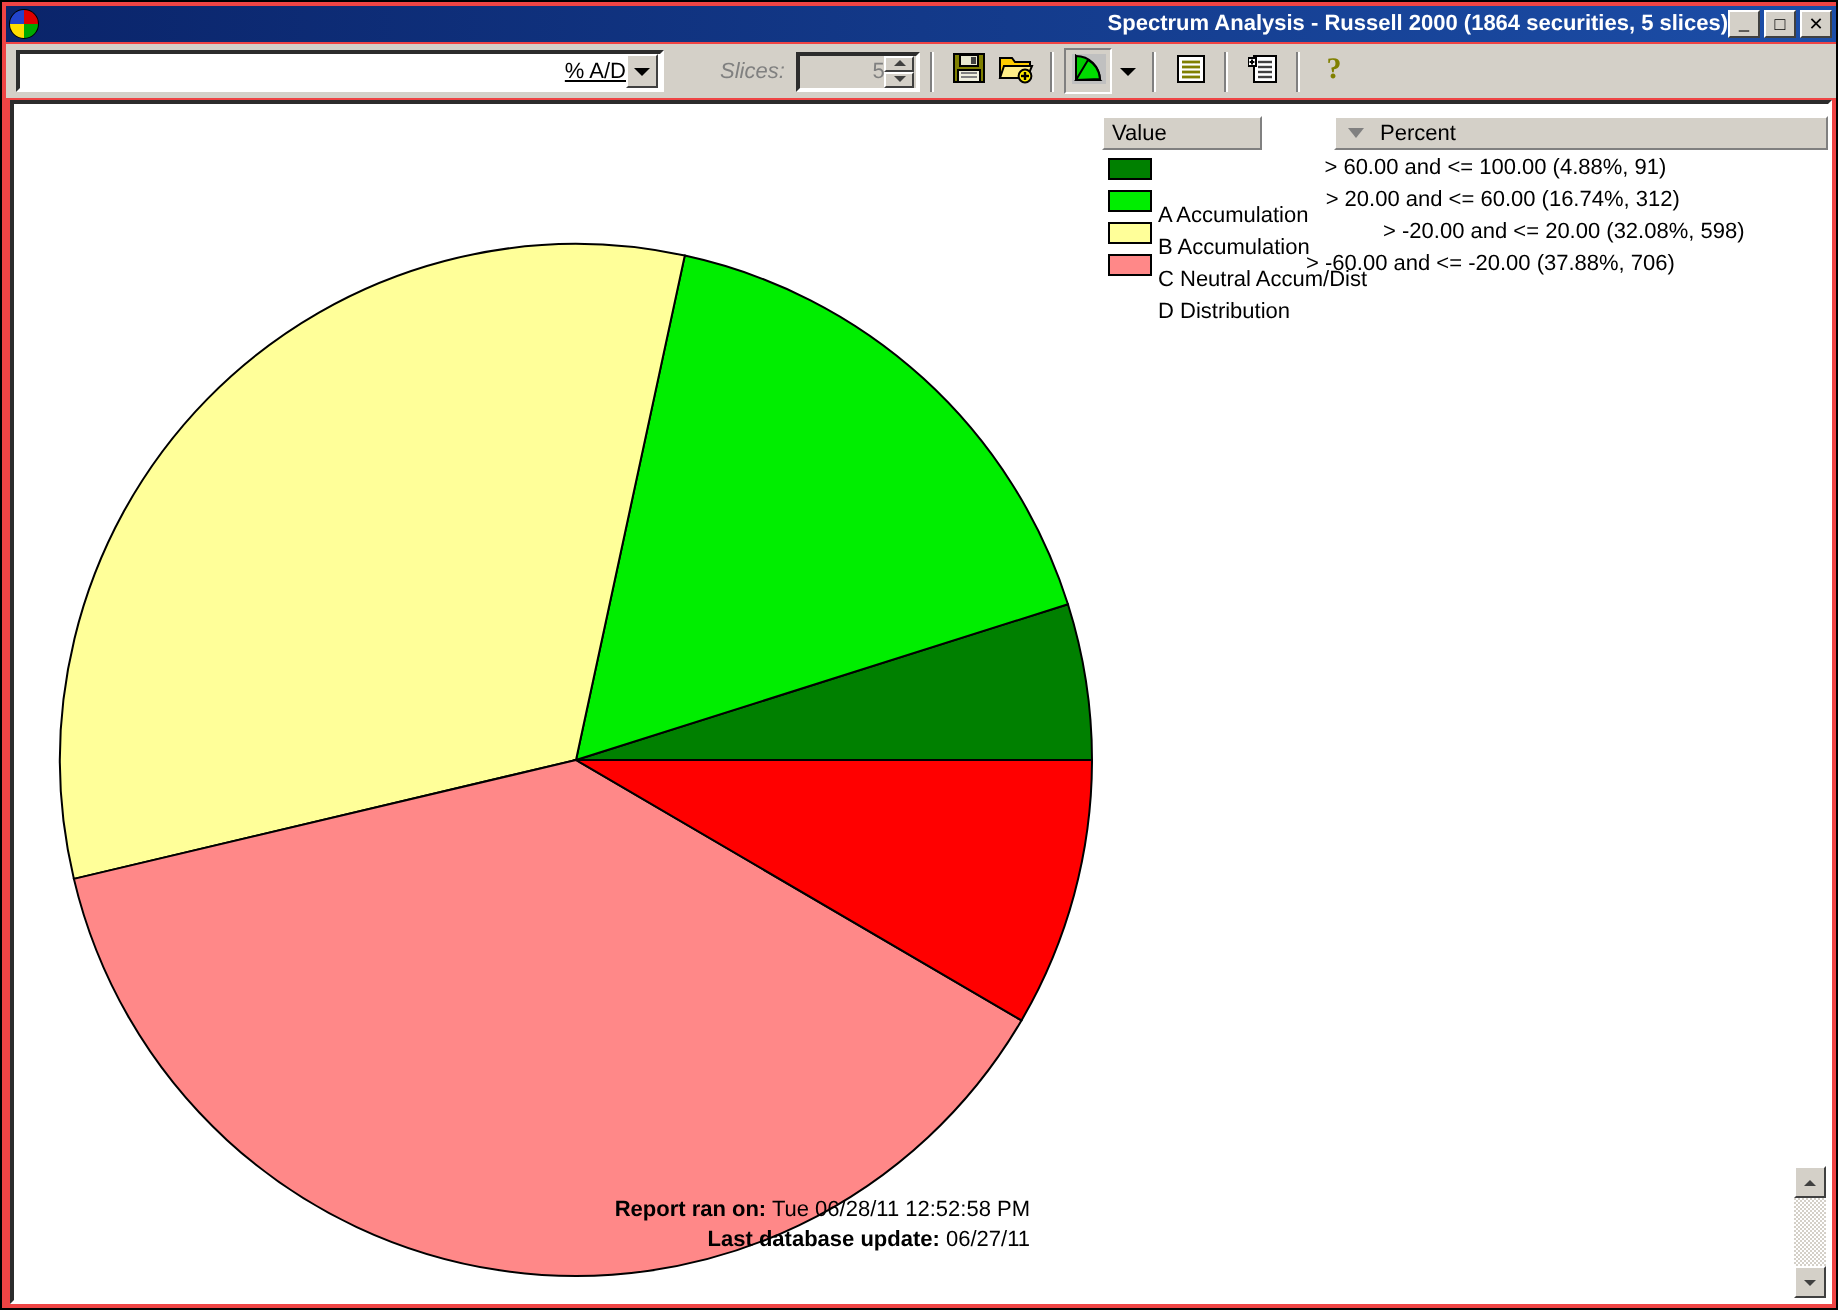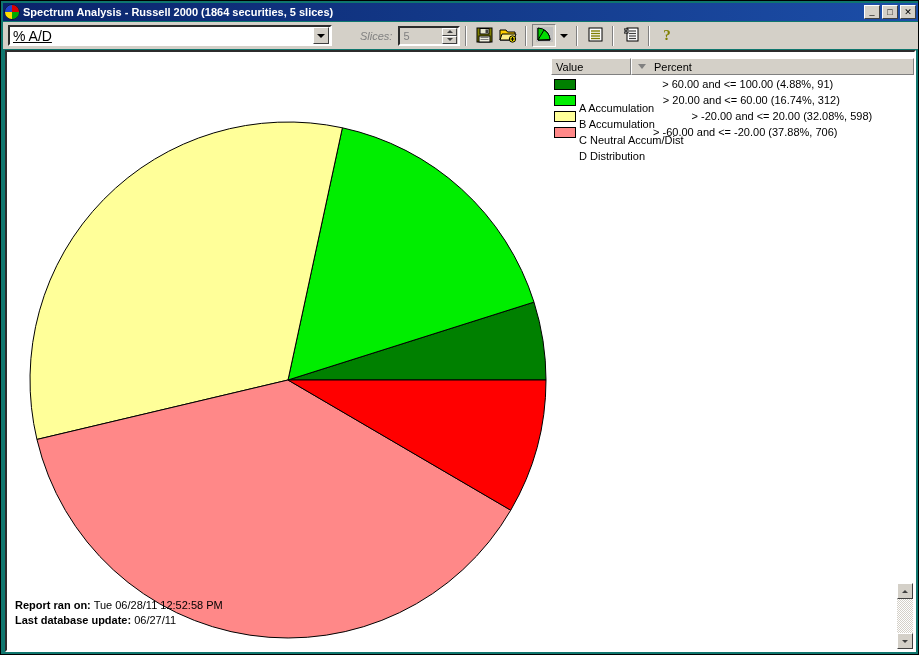--- a/index.html
+++ b/index.html
@@ -13,23 +13,24 @@
     font-family: "Liberation Sans", sans-serif;
     font-size: 11px;
     overflow: hidden;
   }
 
   
   #app-window {
     position: absolute;
     left: 0; top: 0;
     width: 919px; height: 655px;
-    background: #0f766e;
+    background: #ef4444;
     border: 1px solid #000;
     box-sizing: border-box;
+    text-align: right;
   }
 
   
   #title-bar {
     position: absolute;
     left: 2px; top: 2px;
     width: 915px; height: 18px;
     background: linear-gradient(to right, #0a246a 0%, #1c4ea8 100%);
     display: flex;
     align-items: center;
@@ -95,21 +96,21 @@
     border-right-color: #ffffff;
     border-bottom-color: #ffffff;
     display: flex;
     align-items: center;
     box-sizing: border-box;
     position: relative;
   }
   #indicator-combo-value {
     flex: 1 1 auto;
     padding-left: 3px;
-    font-size: 14px;
+    font-size: 11px;
     color: #000;
     white-space: nowrap;
     overflow: hidden;
     text-decoration: underline;
   }
   #indicator-combo-arrow {
     width: 16px; height: 17px;
     background: #d4d0c8;
     border-top: 1px solid #ffffff;
     border-left: 1px solid #ffffff;
@@ -243,20 +244,21 @@
   
   #legend {
     position: absolute;
     left: 544px; top: 6px;
     width: 363px; height: 100px;
   }
   #legend-header {
     display: flex;
     height: 17px;
     box-sizing: border-box;
+    gap: 36px;
   }
   .legend-col-head {
     background: #d4d0c8;
     border-top: 1px solid #ffffff;
     border-left: 1px solid #ffffff;
     border-right: 1px solid #808080;
     border-bottom: 1px solid #808080;
     box-sizing: border-box;
     font-size: 11px;
     color: #000;

